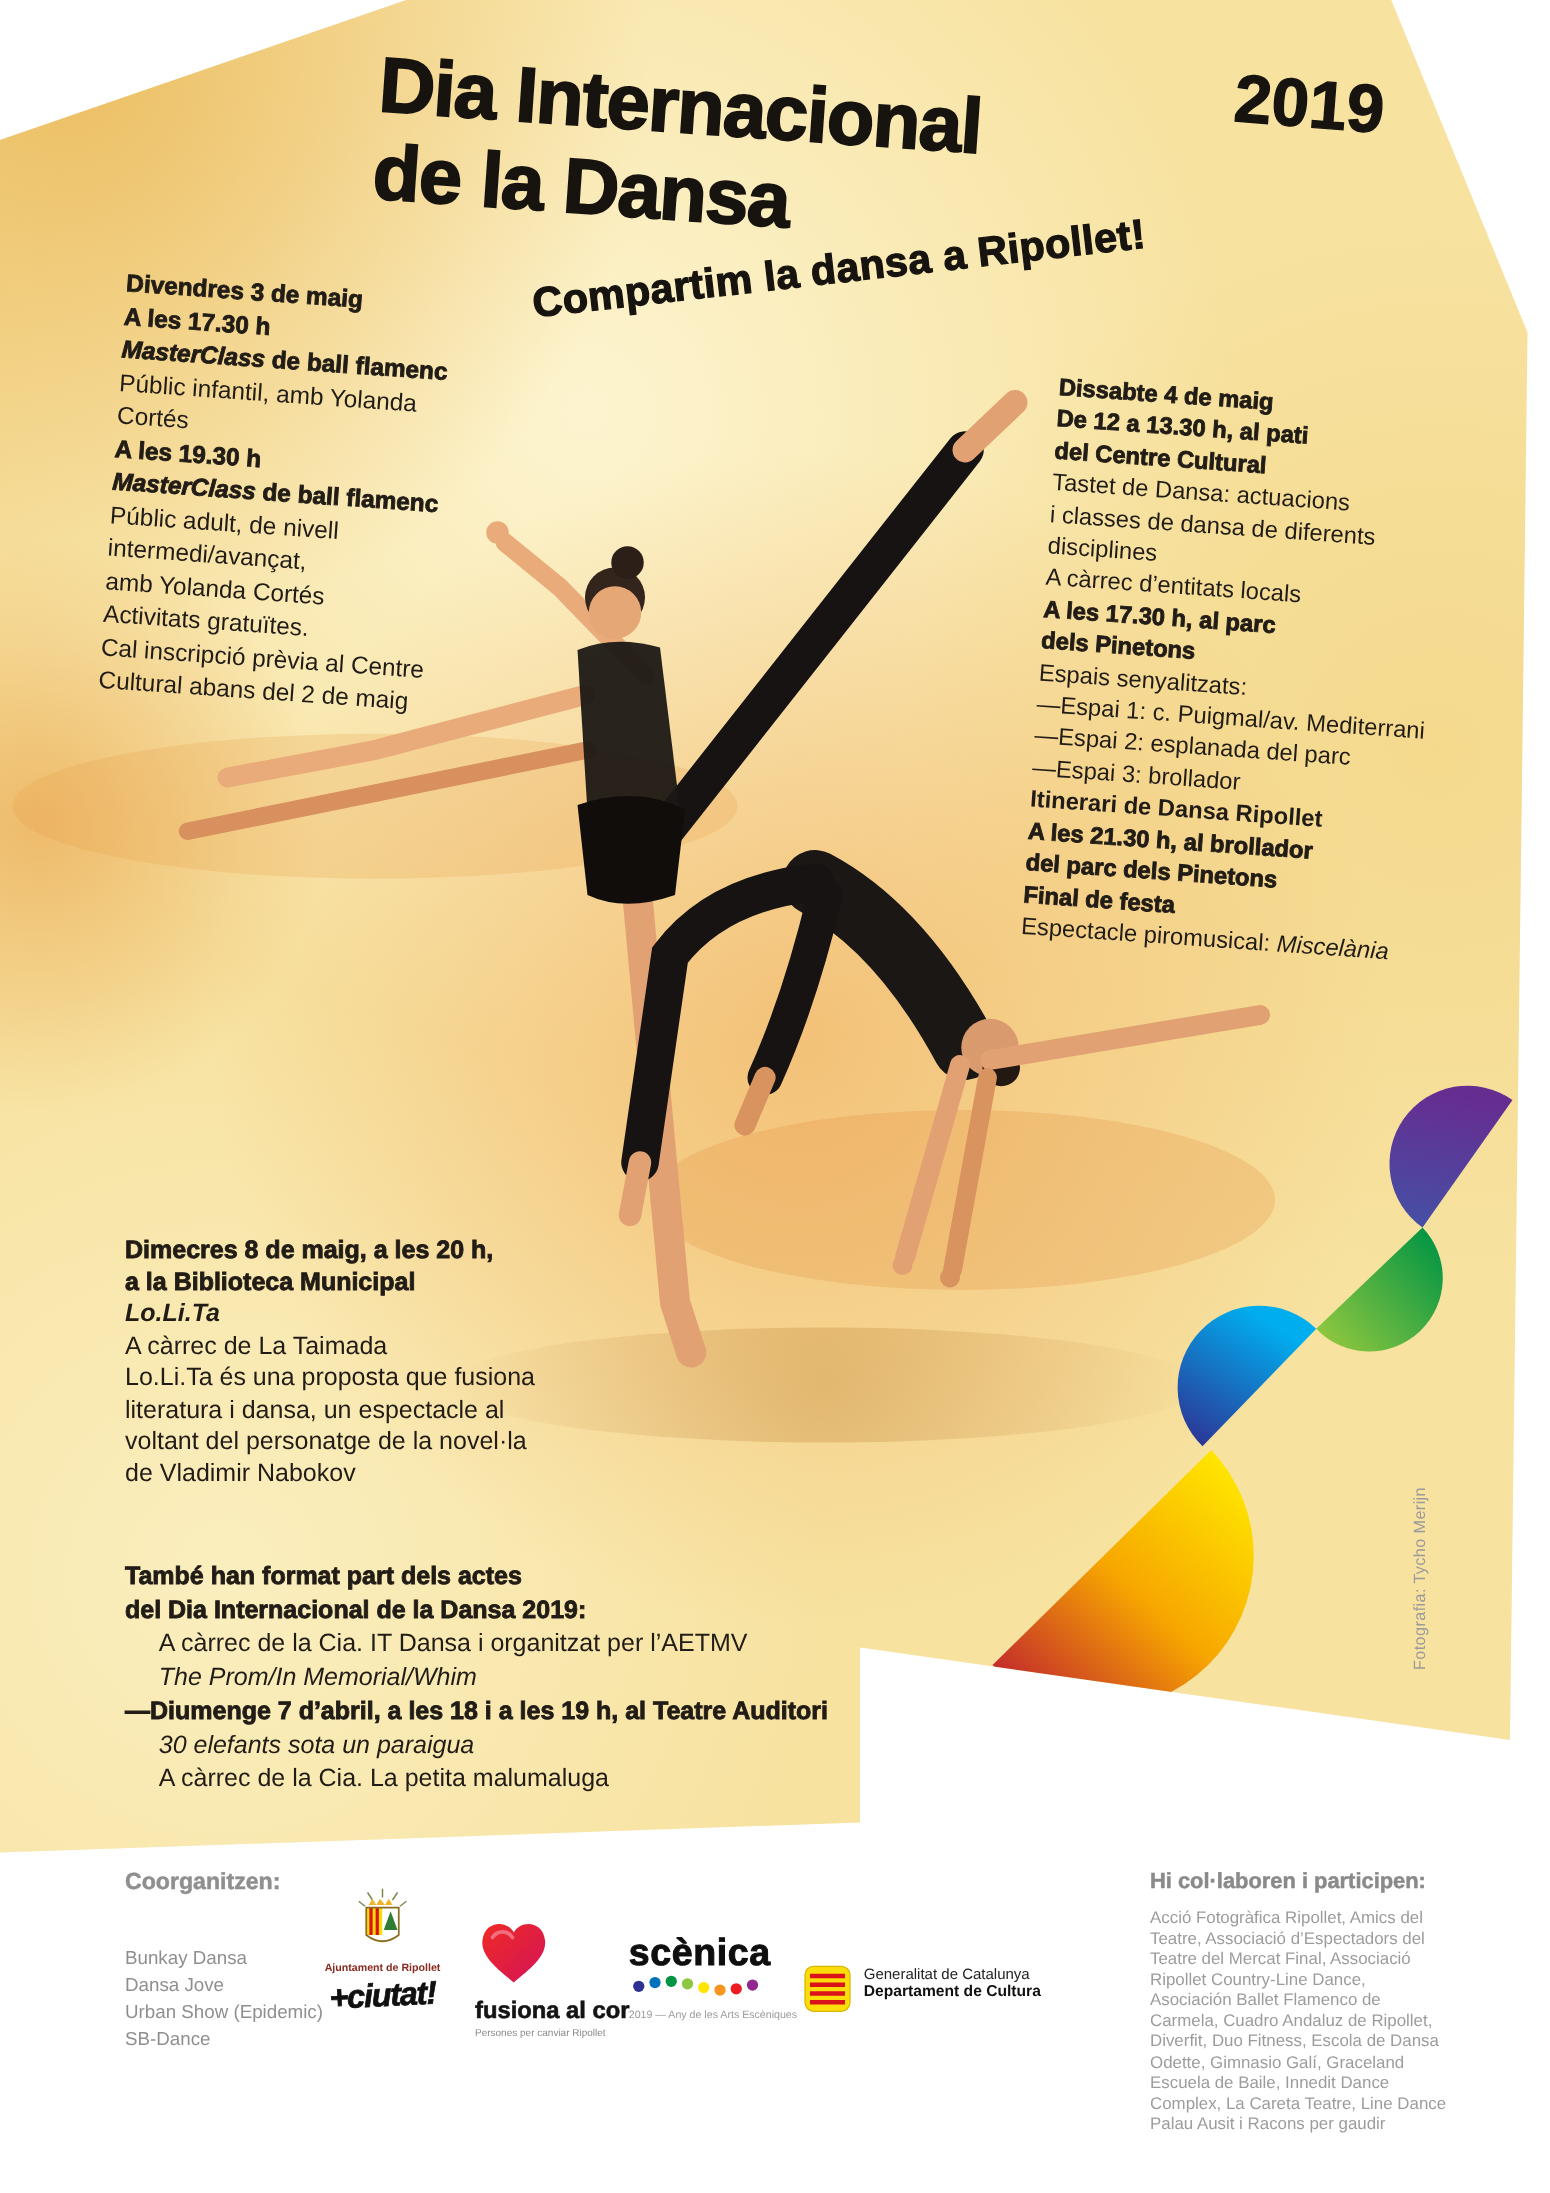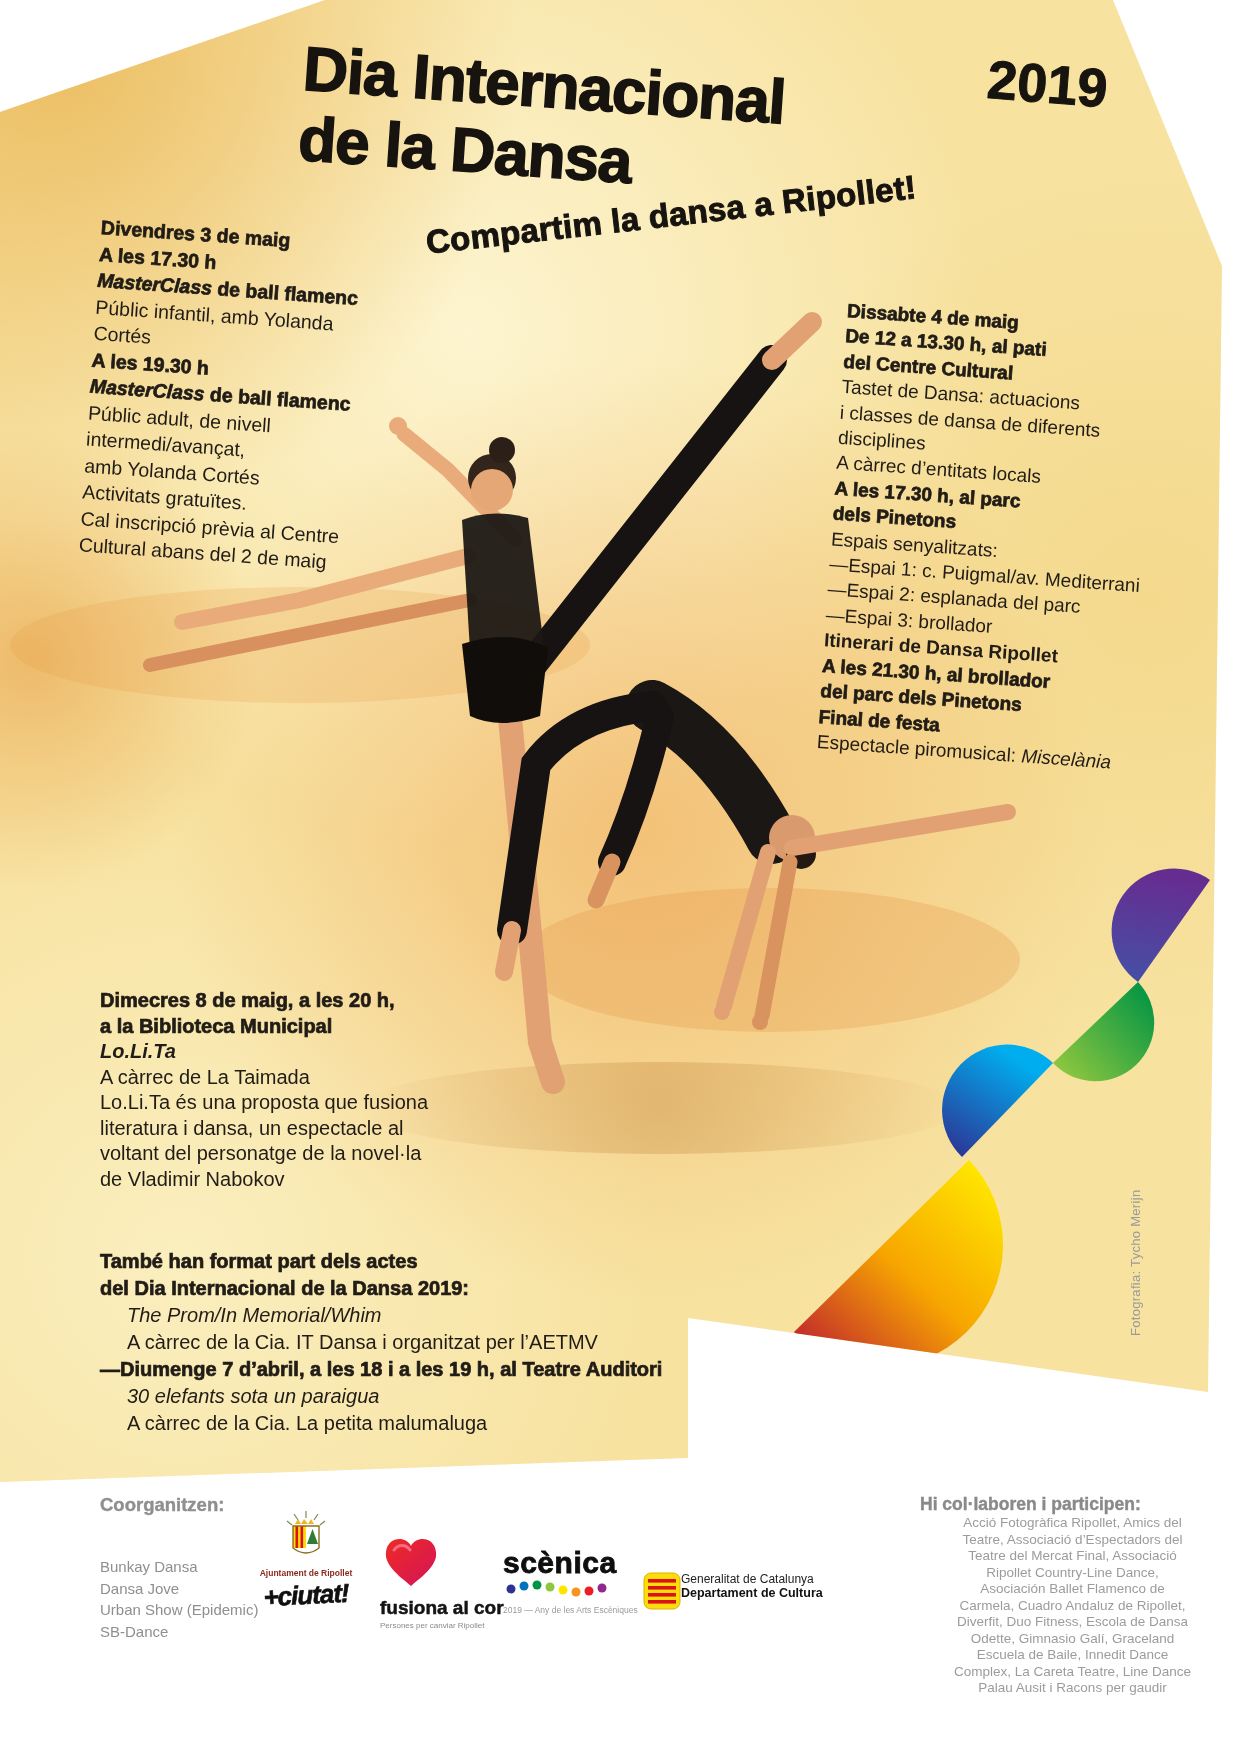--- a/index.html
+++ b/index.html
@@ -25,36 +25,36 @@
   .dissabte .line{font-size:19px;line-height:25.4px;}
   .dimecres{left:100px;top:988px;}
   .dimecres .line{font-size:20px;line-height:25.5px;}
   .tambe{left:100px;top:1248px;}
   .tambe .line{font-size:20px;line-height:27px;}
   .coorg-label{left:100px;top:1494px;font-size:18.5px;font-weight:700;color:#8f8f8f;-webkit-text-stroke:.4px #8f8f8f;}
   .coorg-list{left:100px;top:1556px;}
   .coorg-list .line{font-size:15px;line-height:21.5px;color:#8f8f8f;}
   .collab{left:920px;top:1494px;width:305px;}
   .collab-heading{font-size:17.5px;font-weight:700;color:#8a8a8a;-webkit-text-stroke:.4px #8a8a8a;}
-  .collab-list{text-align:center;}
+  .collab-list{margin-top:11px;}
   .collab-list .line{font-size:13.5px;line-height:16.5px;color:#9c9c9c;}
   .photo-credit{left:1128px;top:1168px;height:168px;writing-mode:vertical-rl;transform:rotate(180deg);
         font-size:13px;color:#9b9b9b;letter-spacing:.3px;}
   
   .logo-aj{left:246px;top:1510px;width:120px;text-align:center;}
   .logo-aj .aj-name{font-size:8.5px;color:#8a2a1e;font-weight:700;margin-top:2px;}
   .logo-aj .aj-ciutat{font-size:26px;font-weight:700;font-style:italic;color:#101010;letter-spacing:-1px;
         transform:rotate(-3deg);margin-top:2px;-webkit-text-stroke:.6px #101010;}
   .logo-barris{left:380px;top:1532px;width:140px;}
   .logo-barris .ba-name{font-size:19px;font-weight:700;color:#141414;margin-top:3px;-webkit-text-stroke:.5px #141414;}
   .logo-barris .ba-tag{font-size:8px;color:#8a8a8a;margin-top:2px;}
   .logo-scenica{left:503px;top:1546px;width:140px;}
   .logo-scenica .sc-name{font-size:30px;font-weight:700;color:#0e0e0e;letter-spacing:.5px;-webkit-text-stroke:.8px #0e0e0e;}
   .logo-scenica .sc-tag{font-size:8.5px;color:#9a9a9a;margin-top:3px;}
-  .logo-gencat{left:643px;top:1572px;display:flex;align-items:flex-start;}
+  .logo-gencat{left:643px;top:1572px;display:flex;gap:10px;align-items:flex-start;}
   .logo-gencat .gc-l1{font-size:12px;color:#222;}
   .logo-gencat .gc-l2{font-size:12.5px;font-weight:700;color:#111;}
 </style>
 </head>
 <body>
 
 <div class="poster">
 
   <svg class="bg" viewBox="0 0 1240 1754">
     <defs>
@@ -208,22 +208,22 @@
       <div class="line m i">Lo.Li.Ta</div>
       <div class="line">A càrrec de La Taimada</div>
       <div class="line">Lo.Li.Ta és una proposta que fusiona</div>
       <div class="line">literatura i dansa, un espectacle al</div>
       <div class="line">voltant del personatge de la novel·la</div>
       <div class="line">de Vladimir Nabokov</div>
     </div>
   <div class="abs col tambe">
       <div class="line b">També han format part dels actes</div>
       <div class="line b">del Dia Internacional de la Dansa 2019:</div>
+      <div class="line ind">A càrrec de la Cia. IT Dansa i organitzat per l’AETMV</div>
       <div class="line i ind">The Prom/In Memorial/Whim</div>
-      <div class="line ind">A càrrec de la Cia. IT Dansa i organitzat per l’AETMV</div>
       <div class="line b">—Diumenge 7 d’abril, a les 18 i a les 19 h, al Teatre Auditori</div>
       <div class="line i ind">30 elefants sota un paraigua</div>
       <div class="line ind">A càrrec de la Cia. La petita malumaluga</div>
     </div>
 
   <div class="abs coorg-label">Coorganitzen:</div>
   <div class="abs coorg-list">
       <div class="line">Bunkay Dansa</div>
       <div class="line">Dansa Jove</div>
       <div class="line">Urban Show (Epidemic)</div>

